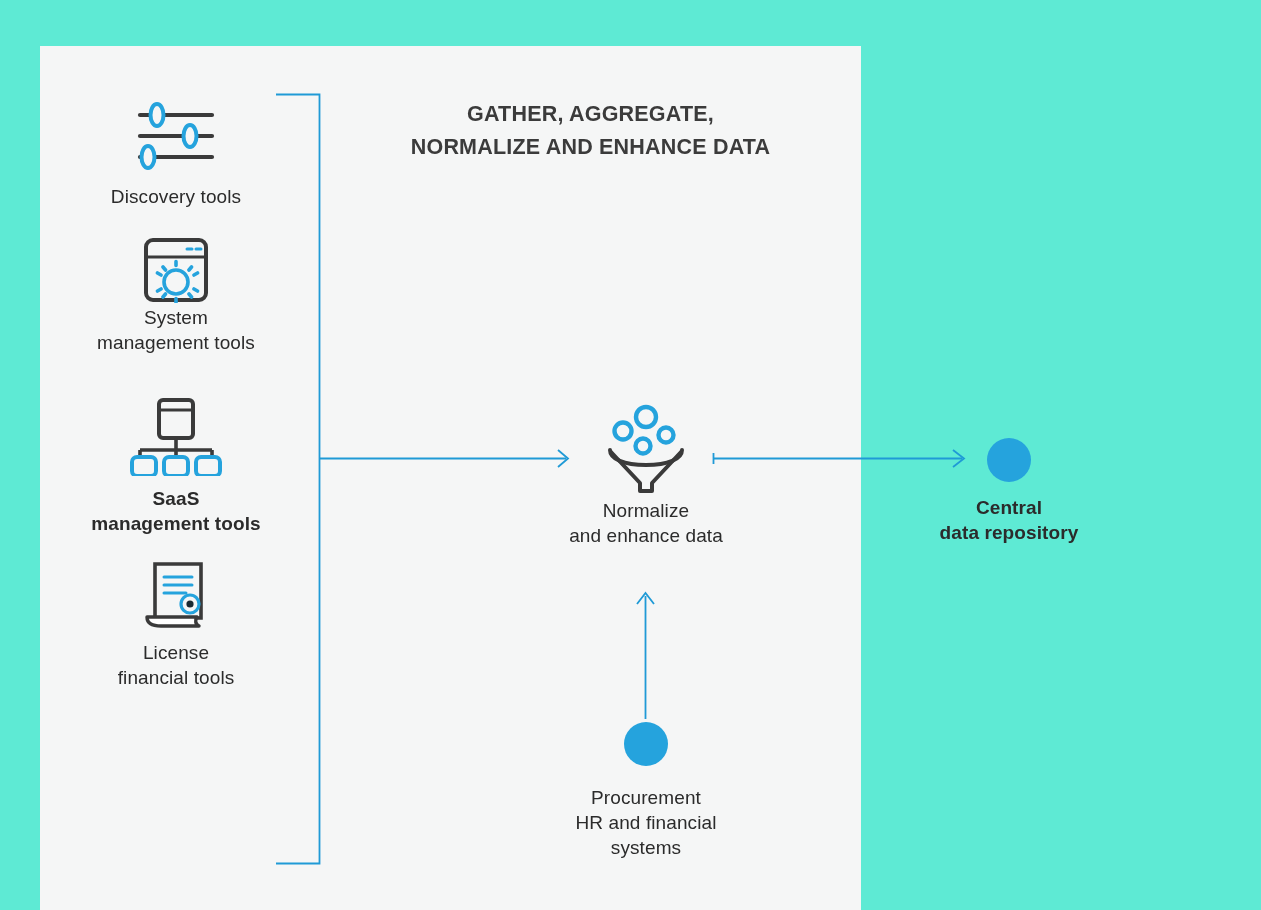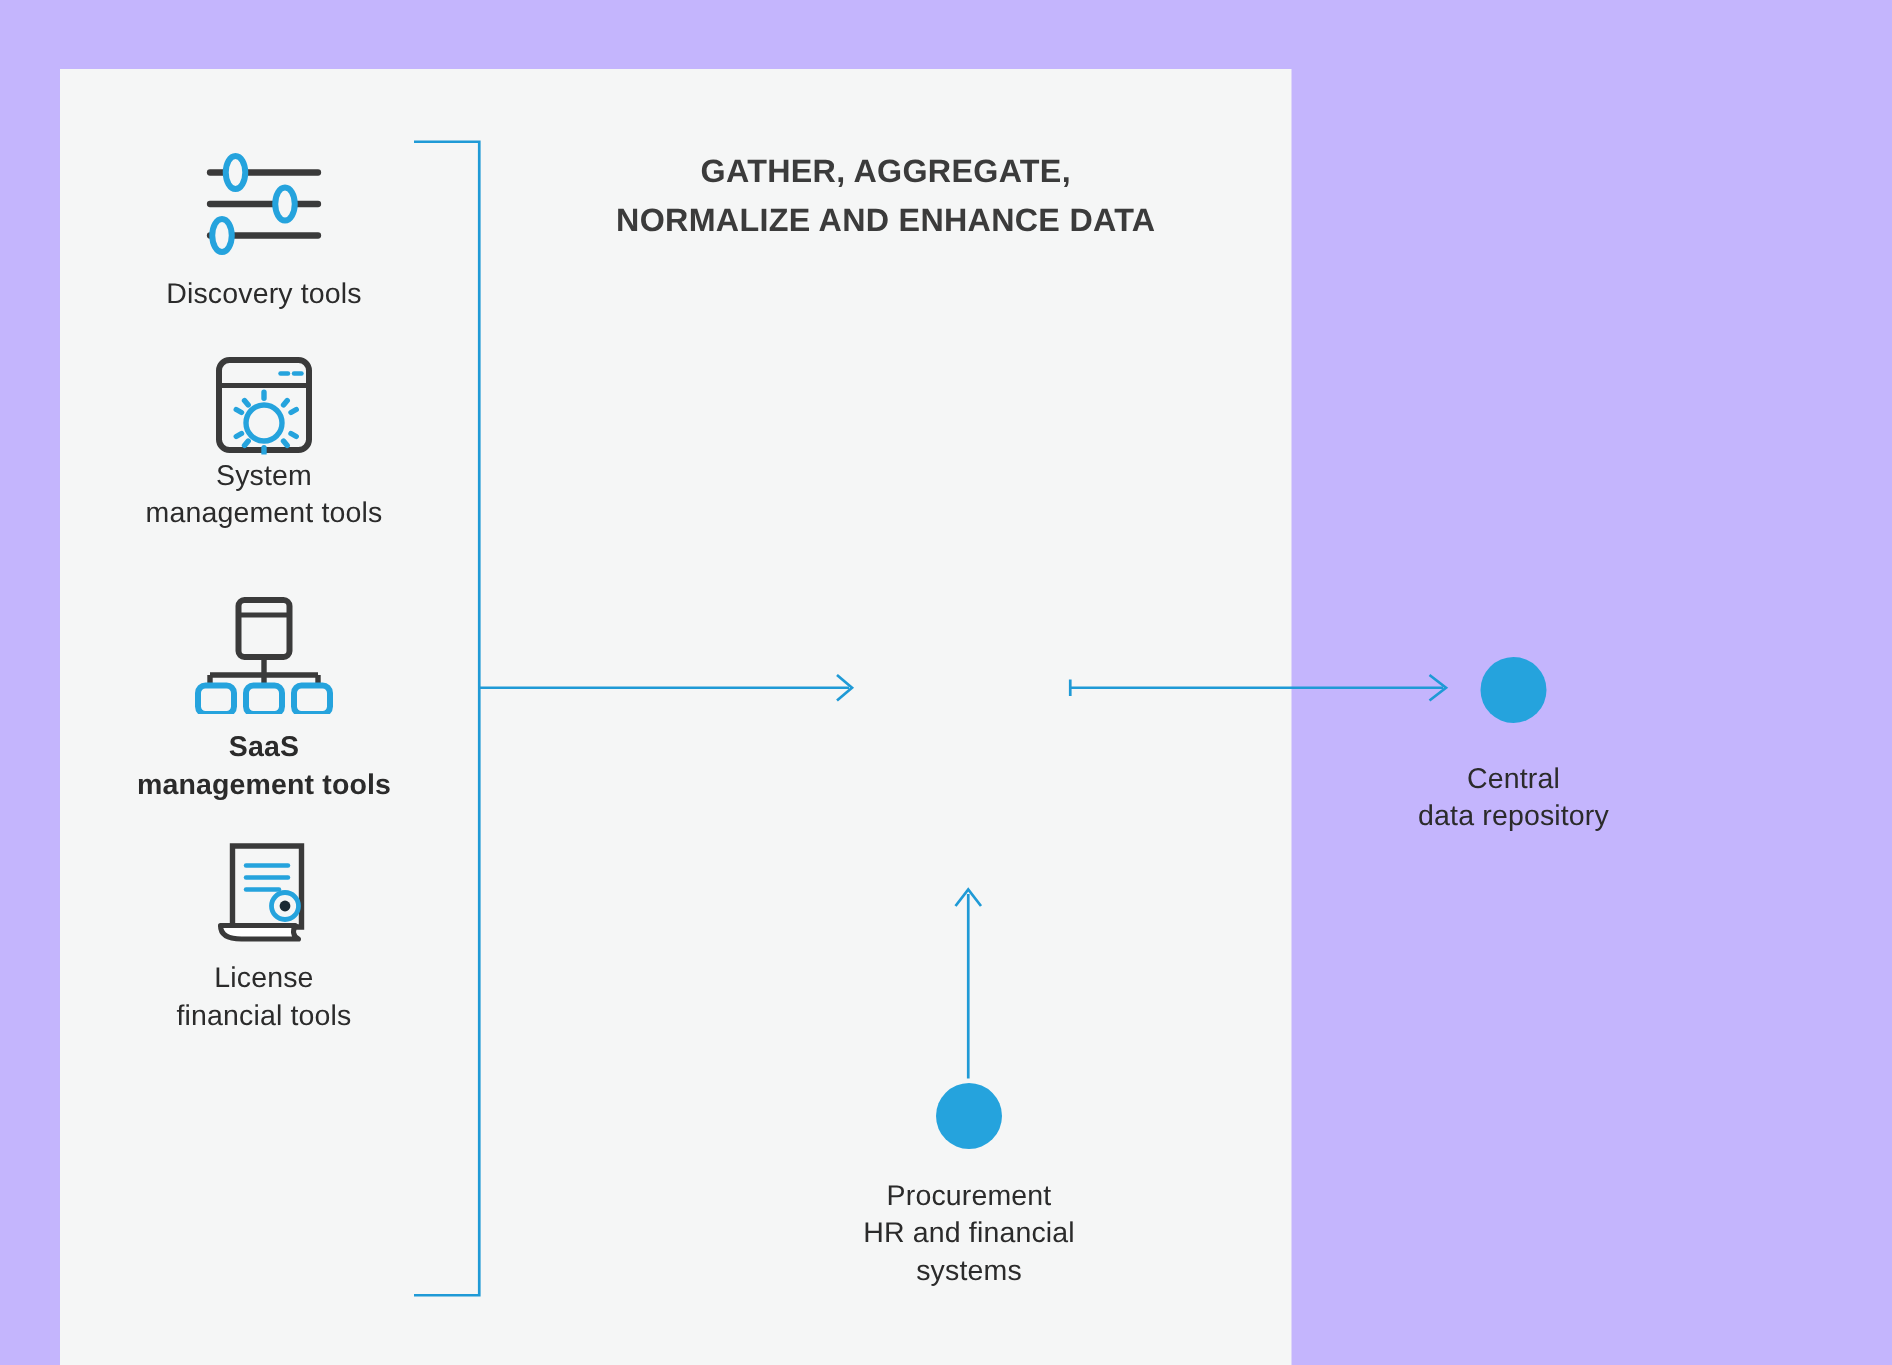--- a/index.html
+++ b/index.html
@@ -11,21 +11,21 @@
     width: 1261px;
     height: 910px;
     font-family: "Liberation Sans", sans-serif;
     color: #333333;
     overflow: hidden;
   }
   #stage {
     position: relative;
     width: 1261px;
     height: 910px;
-    background: #c4b5fd;
+    background: #5eead4;
   }
   .panel {
     position: absolute;
     left: 40px;
     top: 46px;
     width: 821px;
     height: 864px;
     background: #f5f6f6;
   }
   svg.layer {
@@ -162,31 +162,47 @@
         <circle cx="47" cy="44" r="9" fill="none" stroke="#25a3dd" stroke-width="3.2"></circle>
         <circle cx="47" cy="44" r="3.6" fill="#1b2a33"></circle>
         <path d="M4 57 C4 65, 12 66, 18 66 H56 C52 64, 52 60, 54 57 Z" fill="#ffffff" stroke="#3a3a3a" stroke-width="3.4" stroke-linejoin="round"></path>
       </svg>
     </div>
     <div class="node-label" style="margin-top:12px;">License
 financial tools</div>
   </div>
 
 
+  <div class="node" style="left:546px; top:398px; width:200px;">
+    <div class="icon-box" style="height:96px;">
+      <svg width="84" height="94" viewBox="0 0 84 94">
+        <g fill="none" stroke="#25a3dd" stroke-width="4.4">
+          <circle cx="42" cy="18" r="10"></circle>
+          <circle cx="19" cy="32" r="8.5"></circle>
+          <circle cx="62" cy="36" r="7.5"></circle>
+          <circle cx="39" cy="47" r="7.5"></circle>
+        </g>
+        <path d="M6 51 C6 60, 20 66, 42 66 C64 66, 78 60, 78 51" fill="none" stroke="#3a3a3a" stroke-width="4" stroke-linecap="round"></path>
+        <path d="M7 53 L36 84 V92 H48 V84 L77 53" fill="none" stroke="#3a3a3a" stroke-width="4" stroke-linejoin="round" stroke-linecap="round"></path>
+      </svg>
+    </div>
+    <div class="node-label" style="margin-top:4px;">Normalize
+and enhance data</div>
+  </div>
 
   <div class="node" style="left:546px; top:719px; width:200px;">
     <div class="icon-box" style="height:50px;">
       <div class="dot" style="width:44px; height:44px;"></div>
     </div>
     <div class="node-label" style="margin-top:16px;">Procurement
 HR and financial
 systems</div>
   </div>
 
   <div class="node" style="left:909px; top:436px; width:200px;">
     <div class="icon-box" style="height:48px;">
       <div class="dot" style="width:44px; height:44px;"></div>
     </div>
-    <div class="node-label" style="margin-top:23px;">Central
+    <div class="node-label" style="margin-top:11px;font-weight:bold;">Central
 data repository</div>
   </div>
 
 </div>
 
 </body></html>

